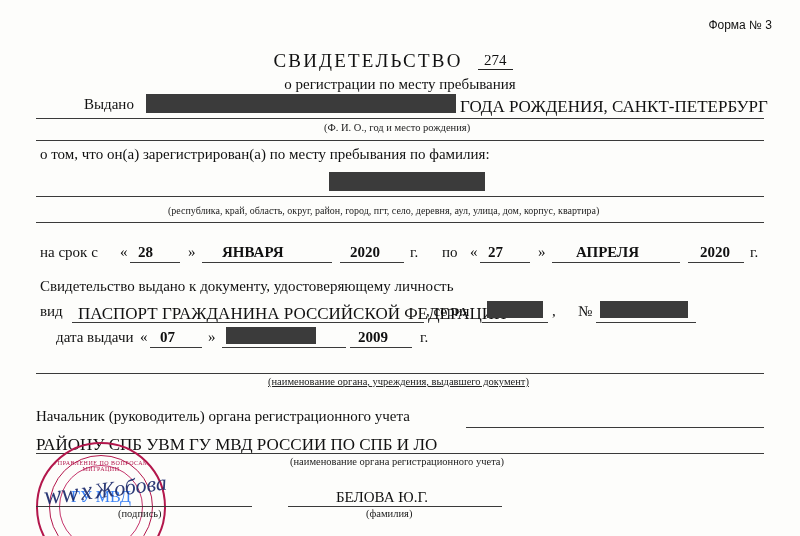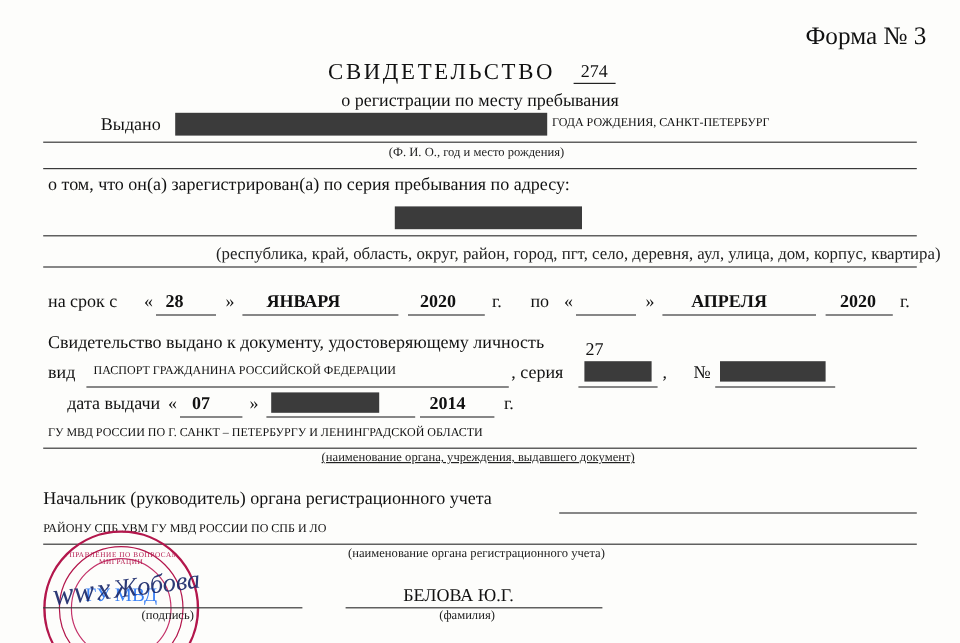--- a/index.html
+++ b/index.html
@@ -18,22 +18,22 @@
   .page {
     position: relative;
     width: 800px;
     height: 536px;
     background: #fdfdfb;
   }
   .form-no {
     position: absolute;
     top: 18px;
     right: 28px;
-    font-size: 21px;
-    font-family: Liberation Serif, serif;
+    font-size: 12px;
+    font-family: Liberation Sans, sans-serif;
     white-space: nowrap;
   }
   .title {
     position: absolute;
     top: 50px;
     left: 0;
     width: 736px;
     text-align: center;
     font-size: 19px;
     letter-spacing: 2.2px;
@@ -76,21 +76,21 @@
   .redaction {
     position: absolute;
     background: #3b3b3b;
   }
   .quote {
     position: absolute;
     font-size: 15px;
   }
   .capsline {
     position: absolute;
-    font-size: 10px;
+    font-size: 17px;
     white-space: nowrap;
     font-family: "Liberation Serif", serif;
   }
   .boldish {
     font-weight: normal;
   }
   
   .stamp {
     position: absolute;
     left: 36px;
@@ -172,41 +172,41 @@
   <div class="subtitle">о регистрации по месту пребывания</div>
 
   <div class="lbl" style="top:96px; left:84px;">Выдано</div>
   <div class="redaction" style="left:146px; top:94px; width:310px; height:19px;"></div>
   <div class="capsline" style="top:97px; left:460px;">ГОДА РОЖДЕНИЯ, САНКТ-ПЕТЕРБУРГ</div>
   <div class="rule" style="left:36px; top:118px; width:728px;"></div>
 
   <div class="small-lbl" style="top:122px; left:324px;">(Ф. И. О., год и место рождения)</div>
   <div class="rule" style="left:36px; top:140px; width:728px;"></div>
 
-  <div class="lbl" style="top:146px; left:40px;">о том, что он(а) зарегистрирован(а) по серия пребывания по адресу:</div>
+  <div class="lbl" style="top:146px; left:40px;">о том, что он(а) зарегистрирован(а) по месту пребывания по фамилия:</div>
 
   <div class="redaction" style="left:329px; top:172px; width:156px; height:19px;"></div>
   <div class="rule" style="left:36px; top:196px; width:728px;"></div>
 
-  <div class="small-lbl" style="top:205px; left:180px; font-size:14px;font-family:Liberation Serif, serif;">(республика, край, область, округ, район, город, пгт, село, деревня, аул, улица, дом, корпус, квартира)</div>
+  <div class="small-lbl" style="top:205px; left:168px; font-size:10px;font-family:Liberation Serif, serif;">(республика, край, область, округ, район, город, пгт, село, деревня, аул, улица, дом, корпус, квартира)</div>
   <div class="rule" style="left:36px; top:222px; width:728px;"></div>
 
   <div class="lbl" style="top:244px; left:40px;">на срок с</div>
   <div class="quote" style="top:244px; left:120px;">«</div>
   <div class="lbl boldish" style="top:244px; left:138px; font-weight:bold;">28</div>
   <div class="rule" style="left:130px; top:262px; width:50px;"></div>
   <div class="quote" style="top:244px; left:188px;">»</div>
   <div class="lbl" style="top:244px; left:222px; font-weight:bold;">ЯНВАРЯ</div>
   <div class="rule" style="left:202px; top:262px; width:130px;"></div>
   <div class="lbl" style="top:244px; left:350px; font-weight:bold;">2020</div>
   <div class="rule" style="left:340px; top:262px; width:64px;"></div>
   <div class="lbl" style="top:244px; left:410px;">г.</div>
   <div class="lbl" style="top:244px; left:442px;">по</div>
   <div class="quote" style="top:244px; left:470px;">«</div>
-  <div class="lbl" style="top:244px; left:488px; font-weight:normal;margin-top:40px;">27</div>
+  <div class="lbl" style="top:244px; left:488px; font-weight:bold;">27</div>
   <div class="rule" style="left:480px; top:262px; width:50px;"></div>
   <div class="quote" style="top:244px; left:538px;">»</div>
   <div class="lbl" style="top:244px; left:576px; font-weight:bold;">АПРЕЛЯ</div>
   <div class="rule" style="left:552px; top:262px; width:128px;"></div>
   <div class="lbl" style="top:244px; left:700px; font-weight:bold;">2020</div>
   <div class="rule" style="left:688px; top:262px; width:56px;"></div>
   <div class="lbl" style="top:244px; left:750px;">г.</div>
 
   <div class="lbl" style="top:278px; left:40px;">Свидетельство выдано к документу, удостоверяющему личность</div>
 
@@ -221,25 +221,24 @@
   <div class="redaction" style="left:600px; top:301px; width:88px; height:17px;"></div>
   <div class="rule" style="left:596px; top:322px; width:100px;"></div>
 
   <div class="lbl" style="top:329px; left:56px;">дата выдачи</div>
   <div class="quote" style="top:329px; left:140px;">«</div>
   <div class="lbl" style="top:329px; left:160px; font-weight:bold;">07</div>
   <div class="rule" style="left:150px; top:347px; width:52px;"></div>
   <div class="quote" style="top:329px; left:208px;">»</div>
   <div class="redaction" style="left:226px; top:327px; width:90px; height:17px;"></div>
   <div class="rule" style="left:222px; top:347px; width:124px;"></div>
-  <div class="lbl" style="top:329px; left:358px; font-weight:bold;">2014</div>
+  <div class="lbl" style="top:329px; left:358px; font-weight:bold;">2009</div>
   <div class="rule" style="left:350px; top:347px; width:62px;"></div>
   <div class="lbl" style="top:329px; left:420px;">г.</div>
 
-  <div class="capsline" style="top:355px; left:40px;">ГУ  МВД  РОССИИ  ПО  Г. САНКТ – ПЕТЕРБУРГУ  И  ЛЕНИНГРАДСКОЙ ОБЛАСТИ</div>
   <div class="rule" style="left:36px; top:373px; width:728px;"></div>
   <div class="small-lbl" style="top:376px; left:268px;text-decoration:underline;">(наименование органа, учреждения, выдавшего документ)</div>
 
   <div class="lbl" style="top:408px; left:36px;">Начальник (руководитель) органа регистрационного учета</div>
   <div class="rule" style="left:466px; top:427px; width:298px;"></div>
   <div class="capsline" style="top:435px; left:36px;">РАЙОНУ СПБ УВМ  ГУ  МВД  РОССИИ  ПО СПБ  И  ЛО</div>
   <div class="rule" style="left:36px; top:453px; width:728px;"></div>
   <div class="small-lbl" style="top:456px; left:290px;">(наименование органа регистрационного учета)</div>
 
   <div class="stamp">

